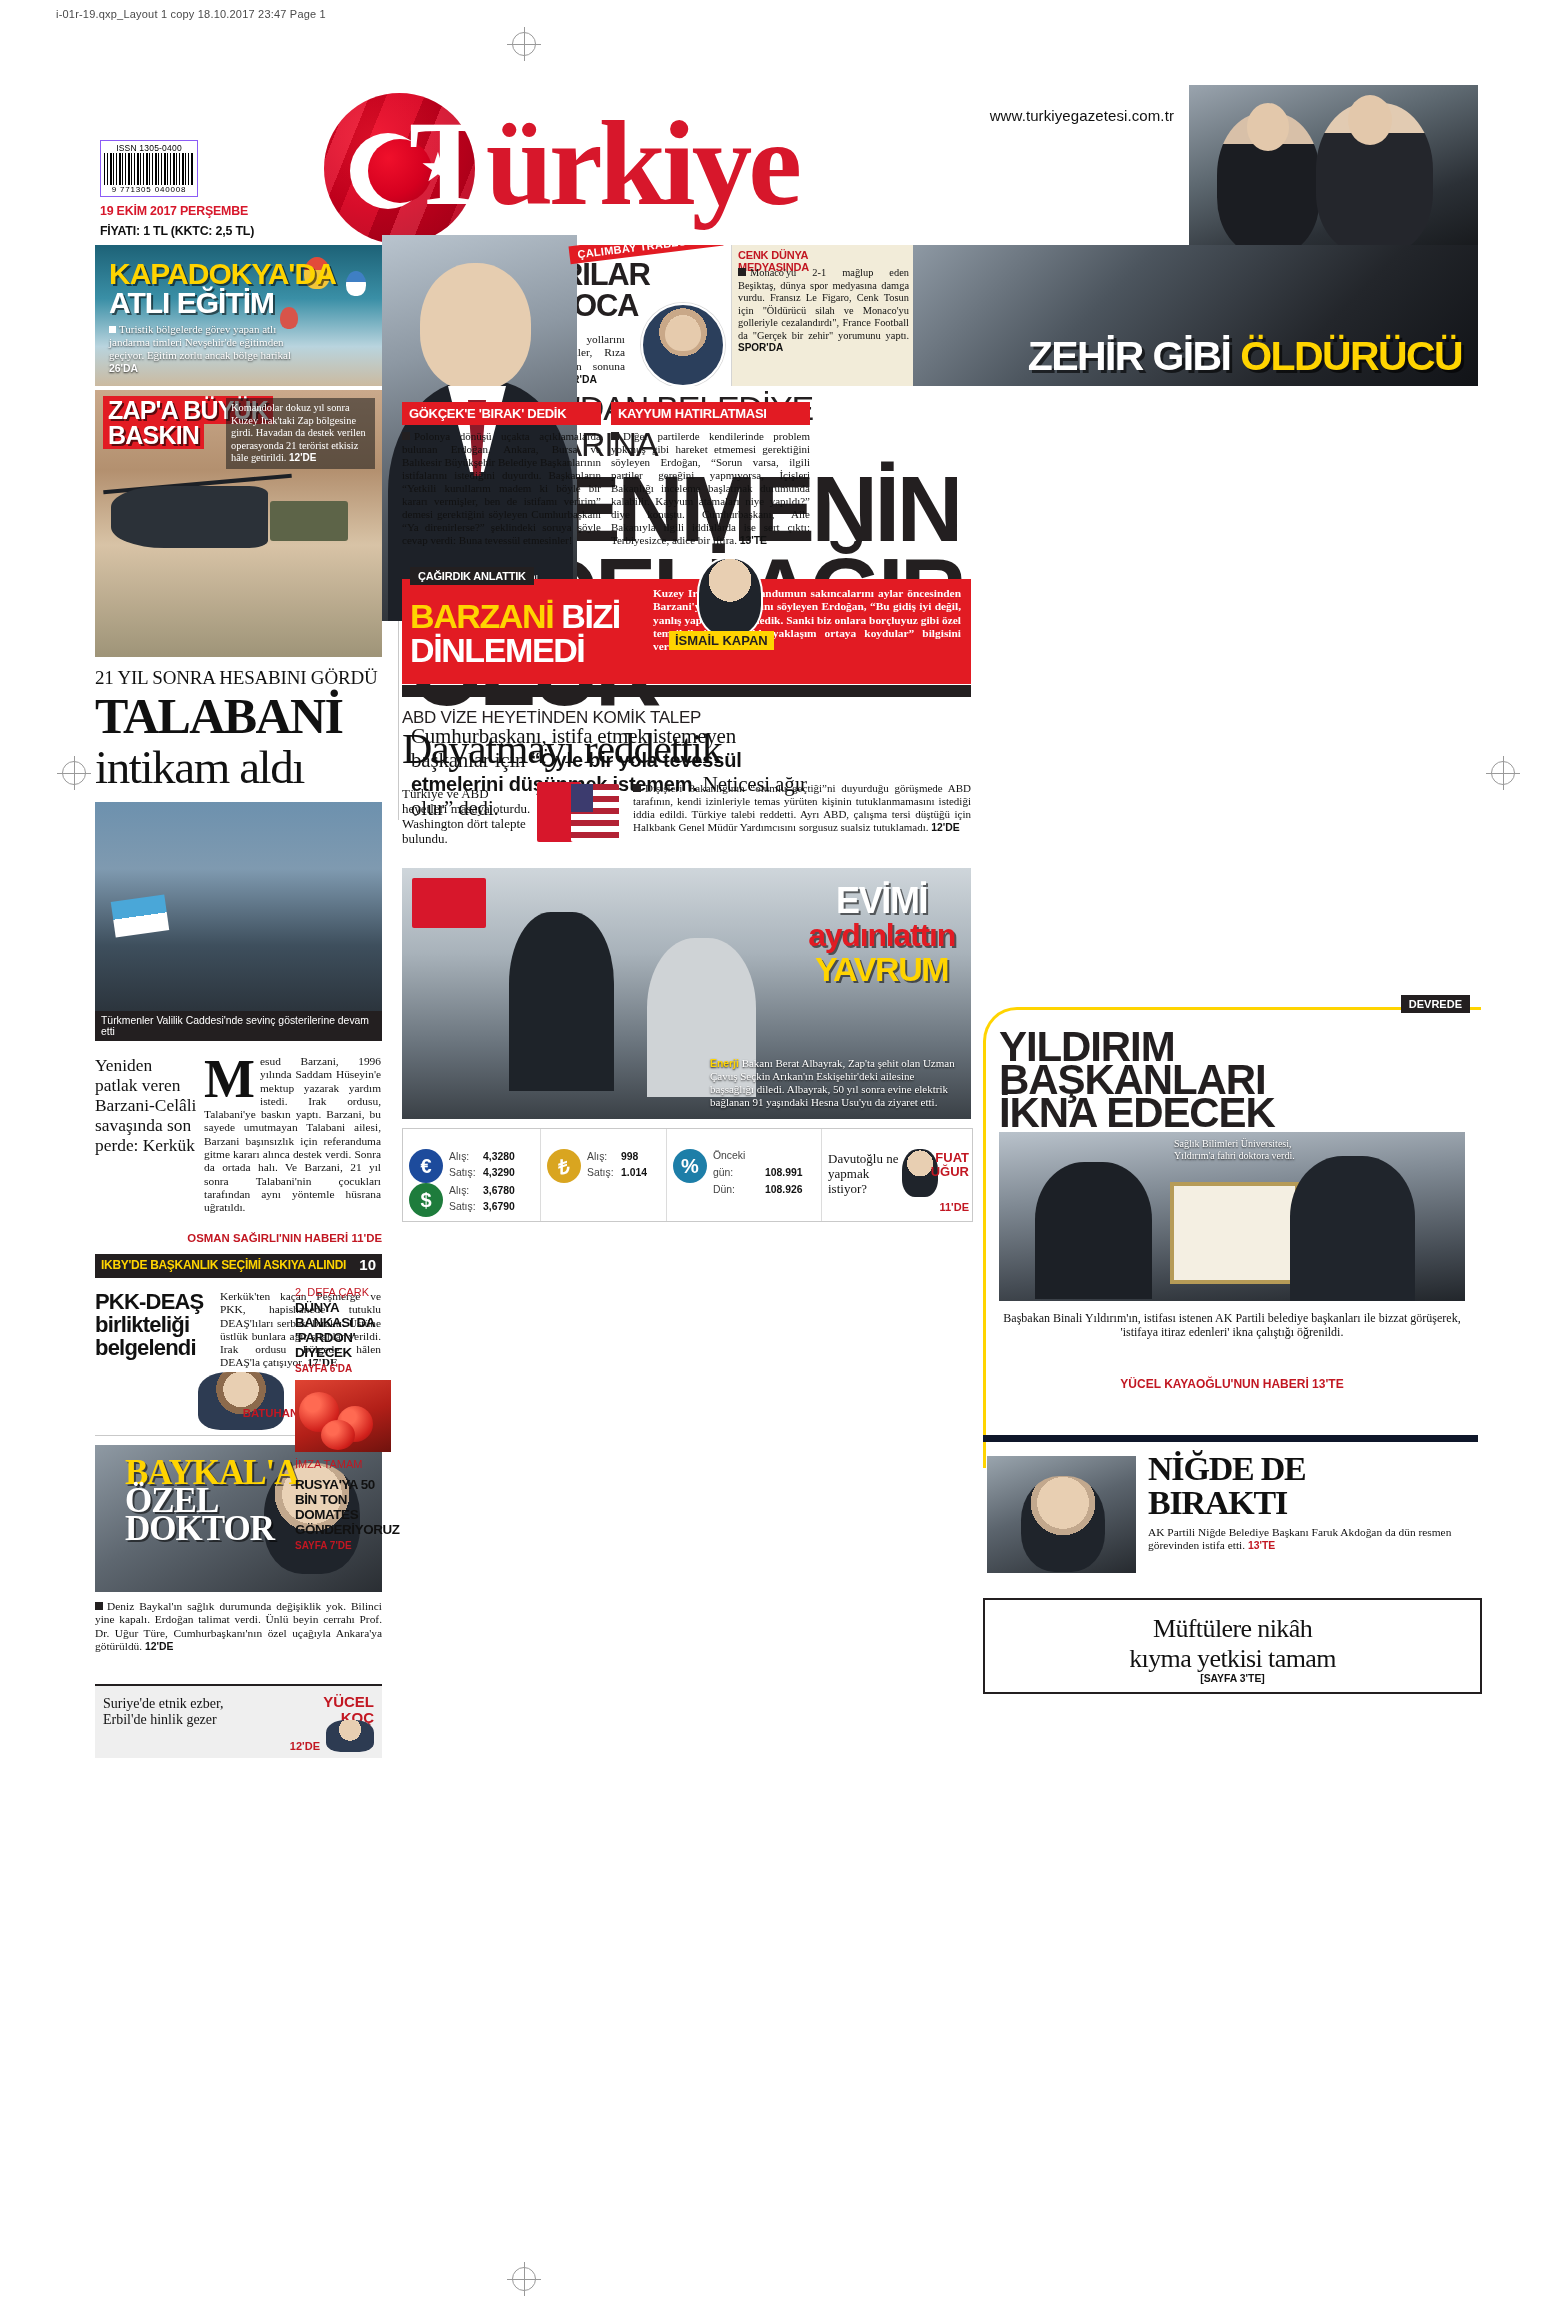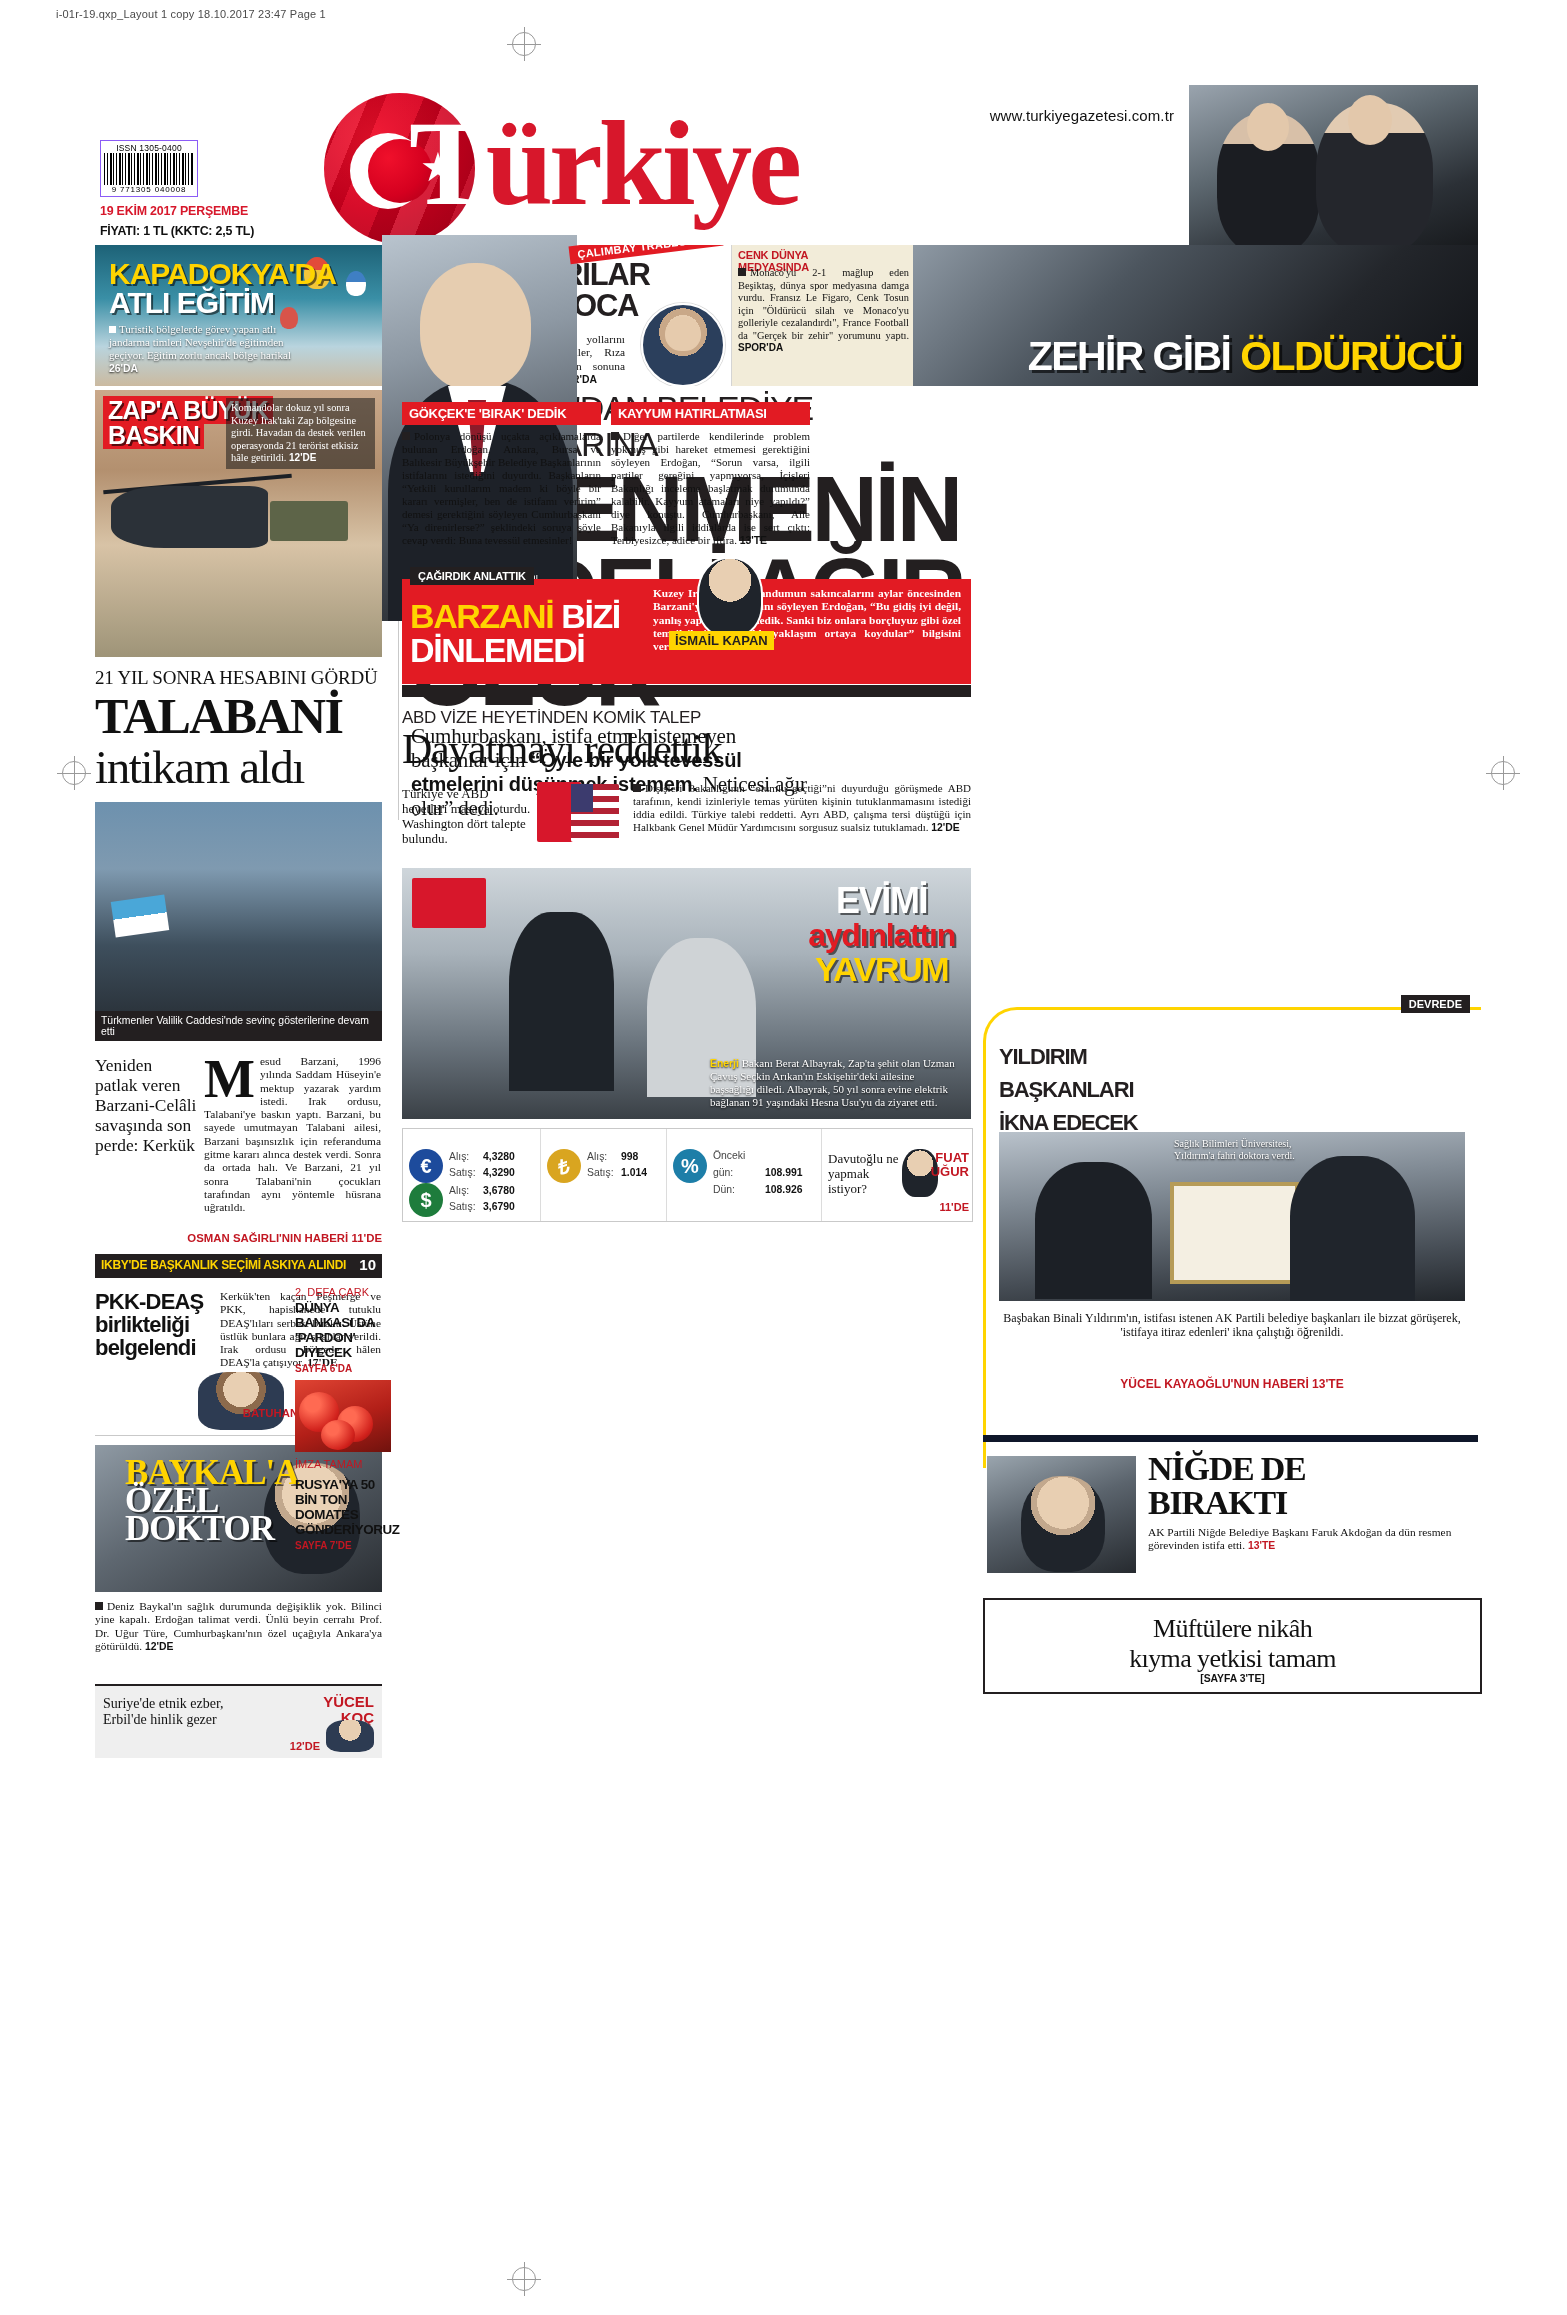--- a/index.html
+++ b/index.html
@@ -243,22 +243,22 @@
   .s2-p{font-family:"Liberation Sans",sans-serif;font-weight:bold;font-size:10px;color:#c21722;margin-top:3px;}
   .s2-photo{margin-top:6px;width:96px;height:72px;background:linear-gradient(160deg,#e04433 0%,#b21f18 55%,#6f120d 100%);overflow:hidden;position:relative;}
   .tom{position:absolute;border-radius:50%;background:radial-gradient(circle at 34% 30%,#ff6a52 0 20%,#d0201b 70%,#8e120f 100%);}
   .s2-h2{font-family:"Liberation Sans",sans-serif;font-weight:bold;font-size:13.4px;line-height:15px;color:#111;letter-spacing:-0.4px;margin-top:7px;}
 
   
   .rightcol{position:absolute;left:983px;top:1007px;width:495px;}
   .rc-curve{position:absolute;left:0;top:0;width:495px;height:458px;border:3px solid #ffd400;border-radius:34px 0 0 0;border-right:none;border-bottom:none;}
   .devrede{position:absolute;right:8px;top:-12px;background:#231f20;color:#fff;font-family:"Liberation Sans",sans-serif;
      font-weight:bold;font-size:11px;padding:3px 8px;}
-  .yh-title{position:absolute;left:16px;top:33px;font-family:"Liberation Sans",sans-serif;font-weight:bold;
-     font-size:22px;line-height:33px;color:#231f20;letter-spacing:-1.1px;}
+  .yh-title{position:absolute;left:16px;top:23px;font-family:"Liberation Sans",sans-serif;font-weight:bold;
+     font-size:42px;line-height:33px;color:#231f20;letter-spacing:-1.1px;}
   .yh-photo{position:absolute;left:16px;top:125px;width:466px;height:169px;overflow:hidden;
      background:linear-gradient(175deg,#b9c2cb 0%,#7f8993 36%,#464d55 74%,#22262b 100%);}
   .yh-f1{position:absolute;left:36px;top:30px;width:117px;height:137px;background:#1c2026;border-radius:42% 42% 0 0;}
   .yh-f2{position:absolute;left:291px;top:24px;width:125px;height:145px;background:#20252c;border-radius:42% 42% 0 0;}
   .yh-frame{position:absolute;left:171px;top:50px;width:121px;height:94px;background:#f4efe2;border:4px solid #b69b57;}
   .yh-cap{position:absolute;left:175px;top:6px;width:127px;font-family:"Liberation Serif",serif;font-size:10px;
      line-height:12px;color:#fff;text-shadow:0 1px 2px rgba(0,0,0,.9);}
   .yh-body{position:absolute;left:16px;top:304px;width:466px;font-family:"Liberation Serif",serif;font-size:12px;
      line-height:14.3px;color:#111;text-align:center;}
   .yh-by{position:absolute;left:16px;top:370px;width:466px;text-align:center;font-family:"Liberation Sans",sans-serif;

